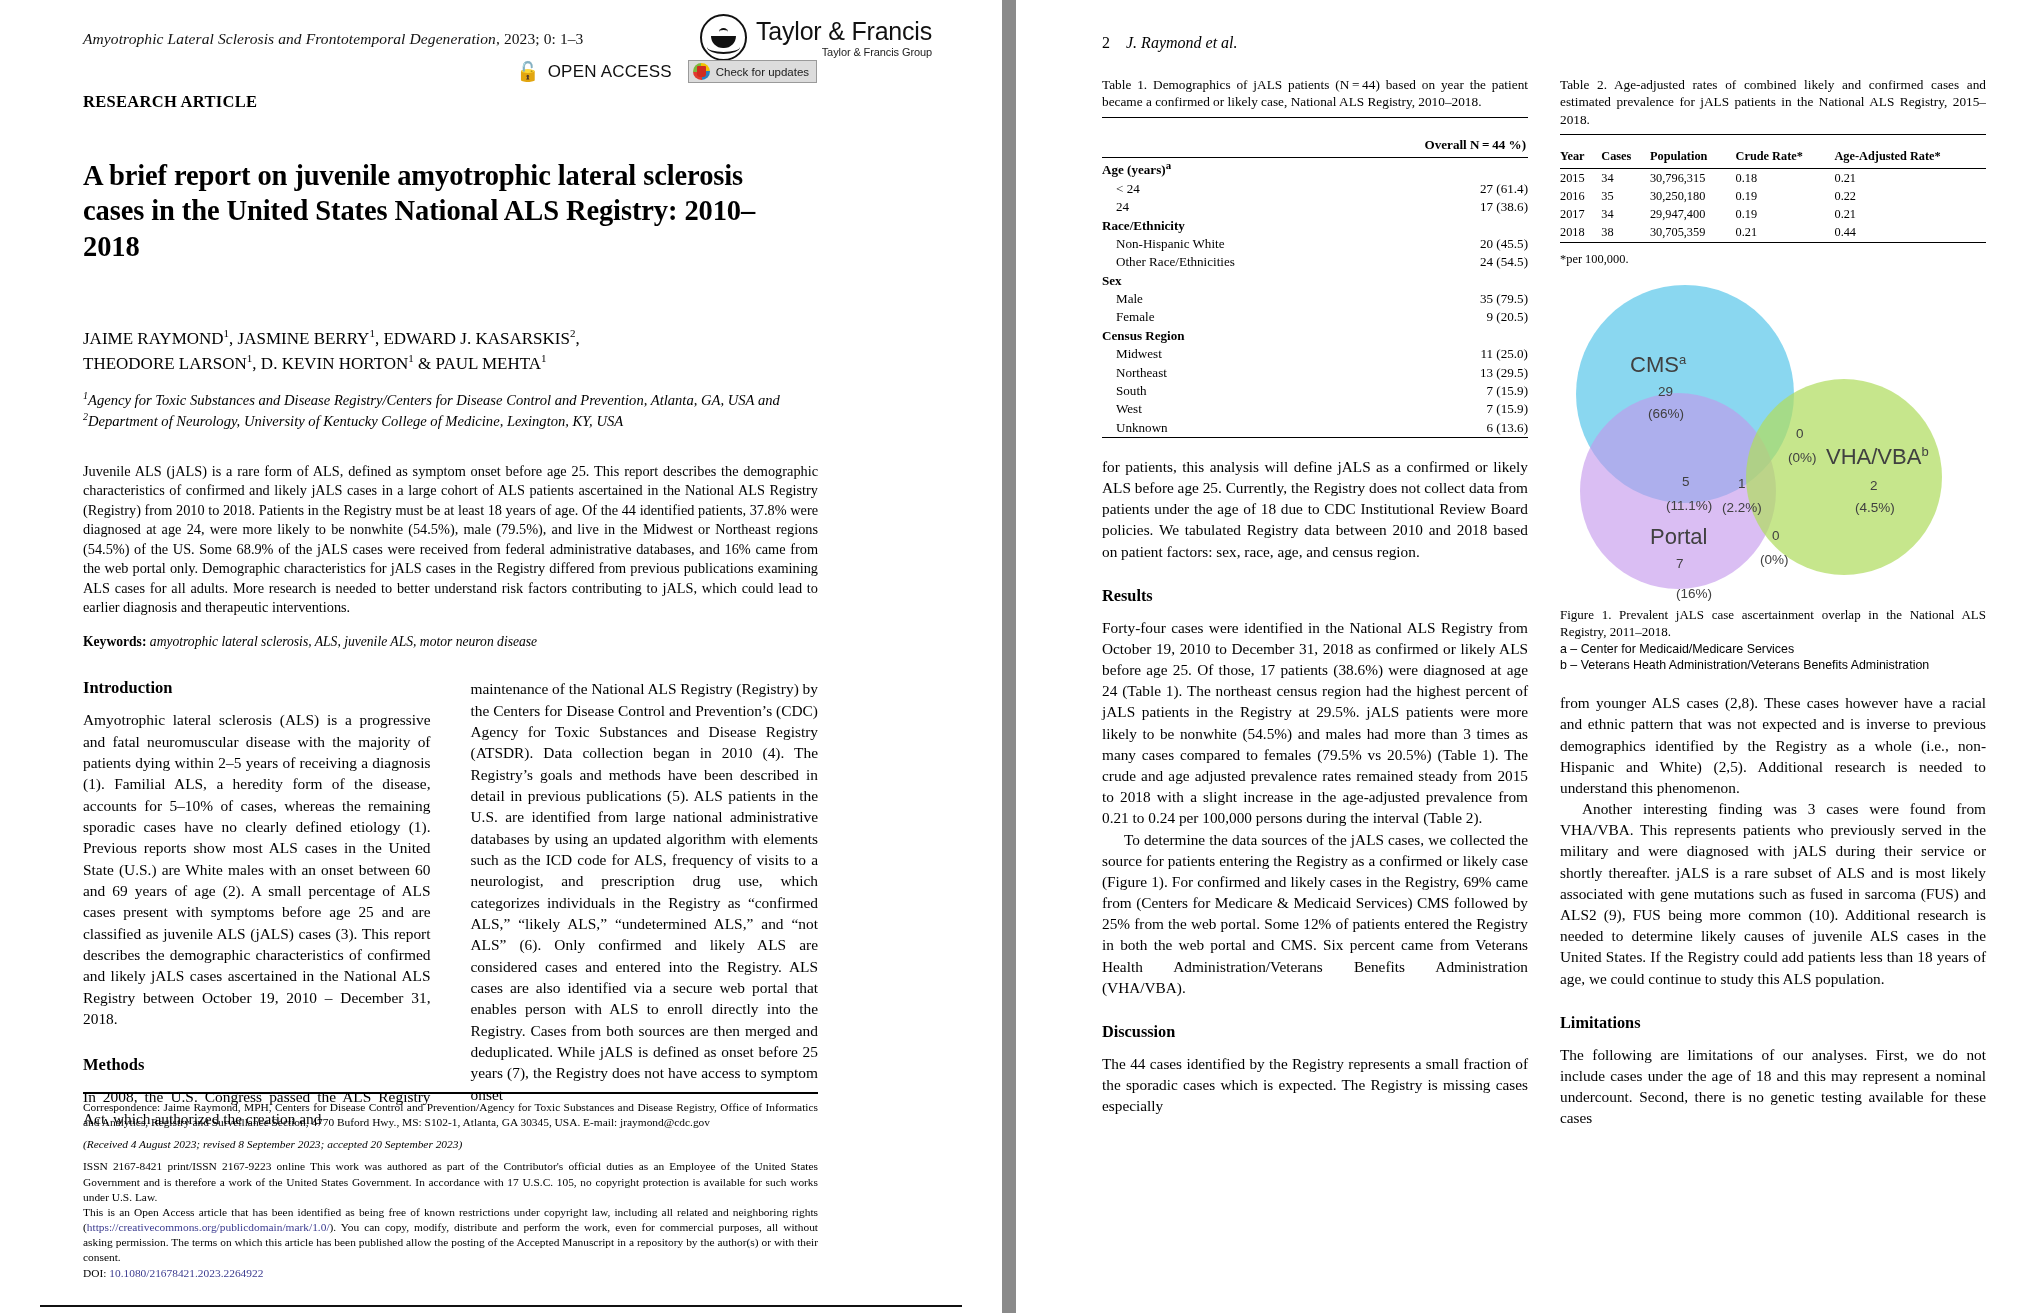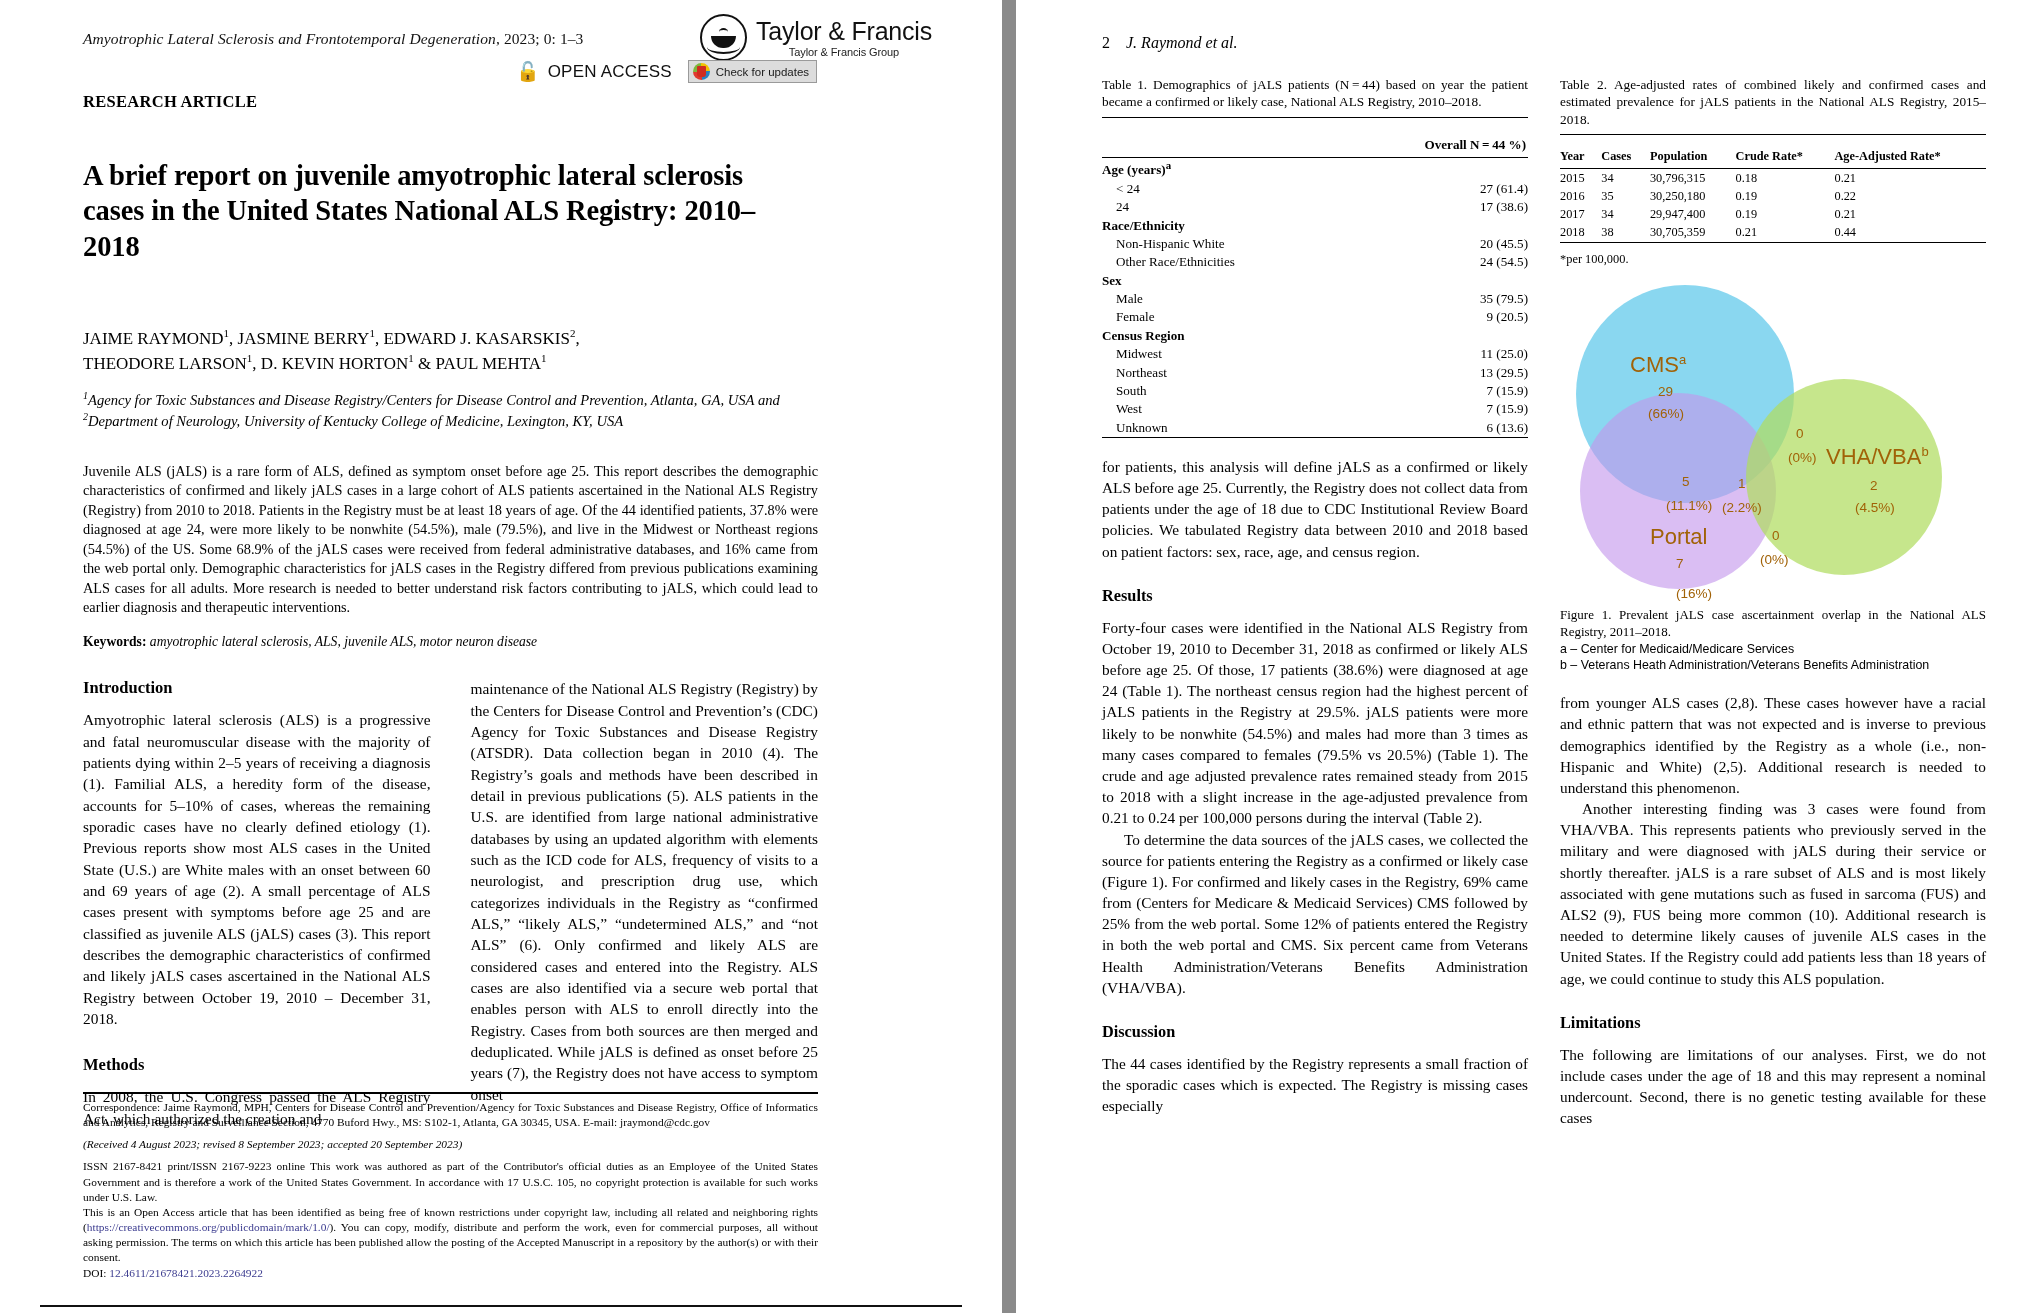--- a/index.html
+++ b/index.html
@@ -39,21 +39,21 @@
     letter-spacing: .1px;
     margin: 8px 0 0 45px;
   }
   .running-head .rh-plain { font-style: normal; }
 
   .tf-block {
     position: absolute;
     top: 14px;
     left: 700px;
     width: 260px;
-    text-align: center;
+    text-align: right;
   }
   .tf-logo-row { display: flex; align-items: center; gap: 9px; }
   .tf-mark {
     width: 43px; height: 43px;
     border: 2.2px solid #111;
     border-radius: 50%;
     position: relative;
     flex: none;
   }
   .tf-mark .bowl {
@@ -330,21 +330,21 @@
   }
   .c-portal {
     width: 196px; height: 196px;
     left: 10px; top: 110px;
     background: rgba(196, 150, 236, .62);
   }
   .venn-lbl {
     position: absolute;
     font-family: "Liberation Sans", sans-serif;
     text-align: left;
-    color: #a16207;
+    color: #404040;
     line-height: 1.28;
     white-space: nowrap;
   }
   .venn-title { font-size: 22px; }
   .venn-title sup { font-size: 13px; }
   .venn-num { font-size: 13.5px; }
   .venn-pct { font-size: 13.5px; }
 
   .fig-cap {
     margin: 14px 0 0 0;
@@ -443,21 +443,21 @@
         <p class="body-p">maintenance of the National ALS Registry (Registry) by the Centers for Disease Control and Prevention’s (CDC) Agency for Toxic Substances and Disease Registry (ATSDR). Data collection began in 2010 (4). The Registry’s goals and methods have been described in detail in previous publications (5). ALS patients in the U.S. are identified from large national administrative databases by using an updated algorithm with elements such as the ICD code for ALS, frequency of visits to a neurologist, and prescription drug use, which categorizes individuals in the Registry as “confirmed ALS,” “likely ALS,” “undetermined ALS,” and “not ALS” (6). Only confirmed and likely ALS are considered cases and entered into the Registry. ALS cases are also identified via a secure web portal that enables person with ALS to enroll directly into the Registry. Cases from both sources are then merged and deduplicated. While jALS is defined as onset before 25 years (7), the Registry does not have access to symptom onset</p>
       </div>
     </div>
 
     <div class="foot-rule"></div>
     <div class="footnotes">
       <p>Correspondence: Jaime Raymond, MPH, Centers for Disease Control and Prevention/Agency for Toxic Substances and Disease Registry, Office of Informatics and Analytics, Registry and Surveillance Section, 4770 Buford Hwy., MS: S102-1, Atlanta, GA 30345, USA. E-mail: jraymond@cdc.gov</p>
       <p><i>(Received 4 August 2023; revised 8 September 2023; accepted 20 September 2023)</i></p>
       <p class="tight">ISSN 2167-8421 print/ISSN 2167-9223 online This work was authored as part of the Contributor's official duties as an Employee of the United States Government and is therefore a work of the United States Government. In accordance with 17 U.S.C. 105, no copyright protection is available for such works under U.S. Law.</p>
       <p class="tight"><span>This is an Open Access article that has been identified as being free of known restrictions under copyright law, including all related and neighboring rights (</span><span class="lnk">https://creativecommons.org/publicdomain/mark/1.0/</span><span>). You can copy, modify, distribute and perform the work, even for commercial purposes, all without asking permission. The terms on which this article has been published allow the posting of the Accepted Manuscript in a repository by the author(s) or with their consent.</span></p>
-      <p class="tight"><span>DOI: </span><span class="lnk">12.4611/21678421.2023.2264922</span></p>
+      <p class="tight"><span>DOI: </span><span class="lnk">10.1080/21678421.2023.2264922</span></p>
     </div>
     <div class="page-bottom-rule"></div>
   </div>
 
   <div class="page p2">
 
     <div class="p2-head">
       <span class="pgnum">2</span><span>J. Raymond et al.</span>
     </div>
 

